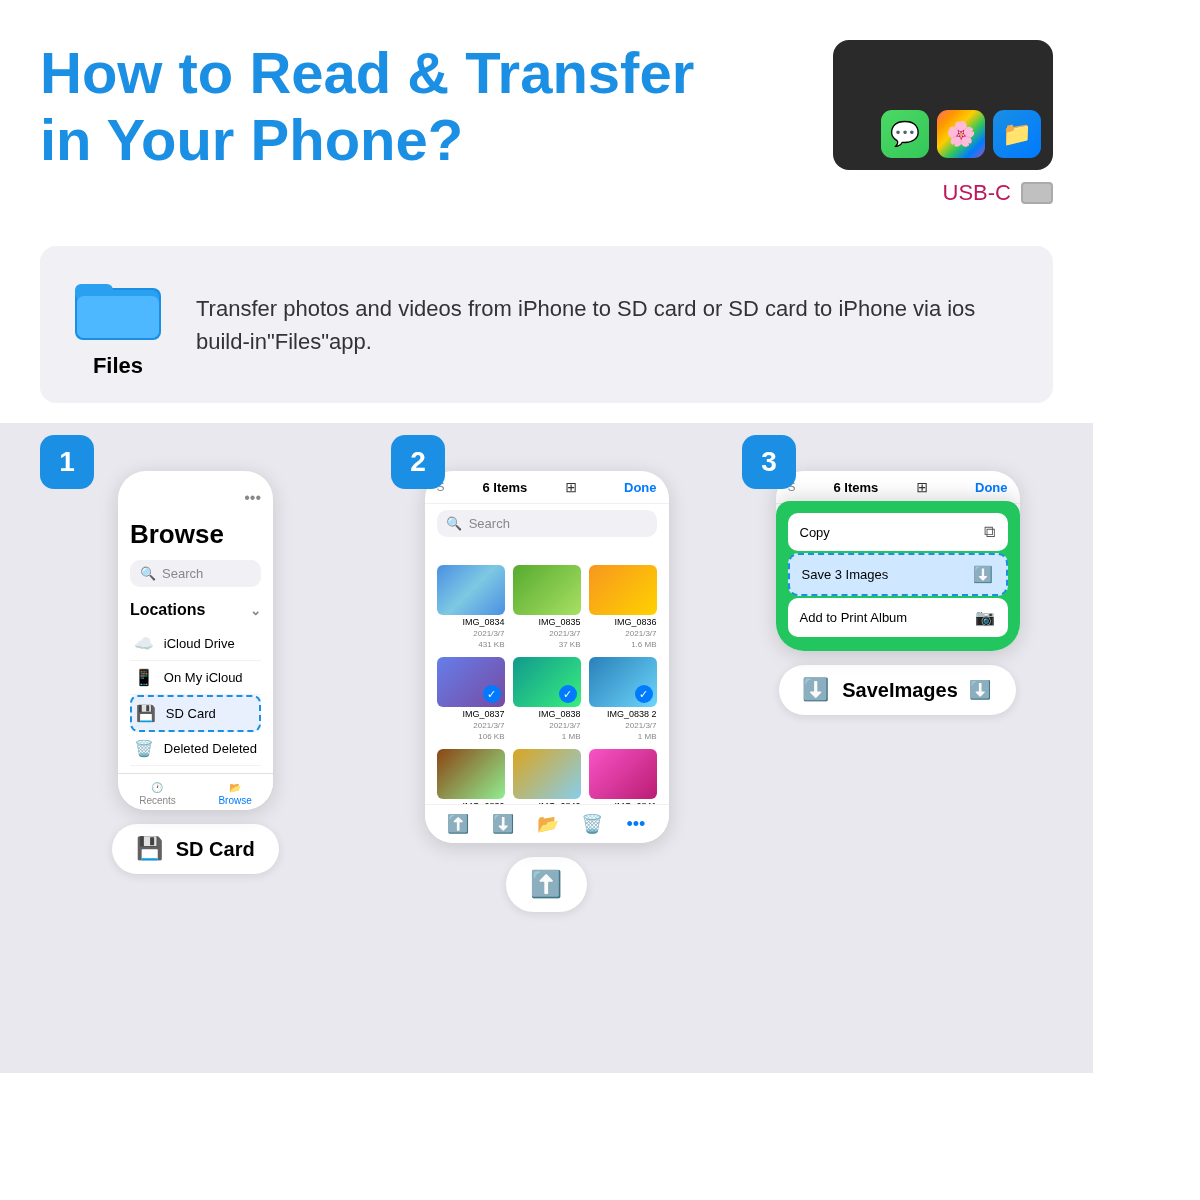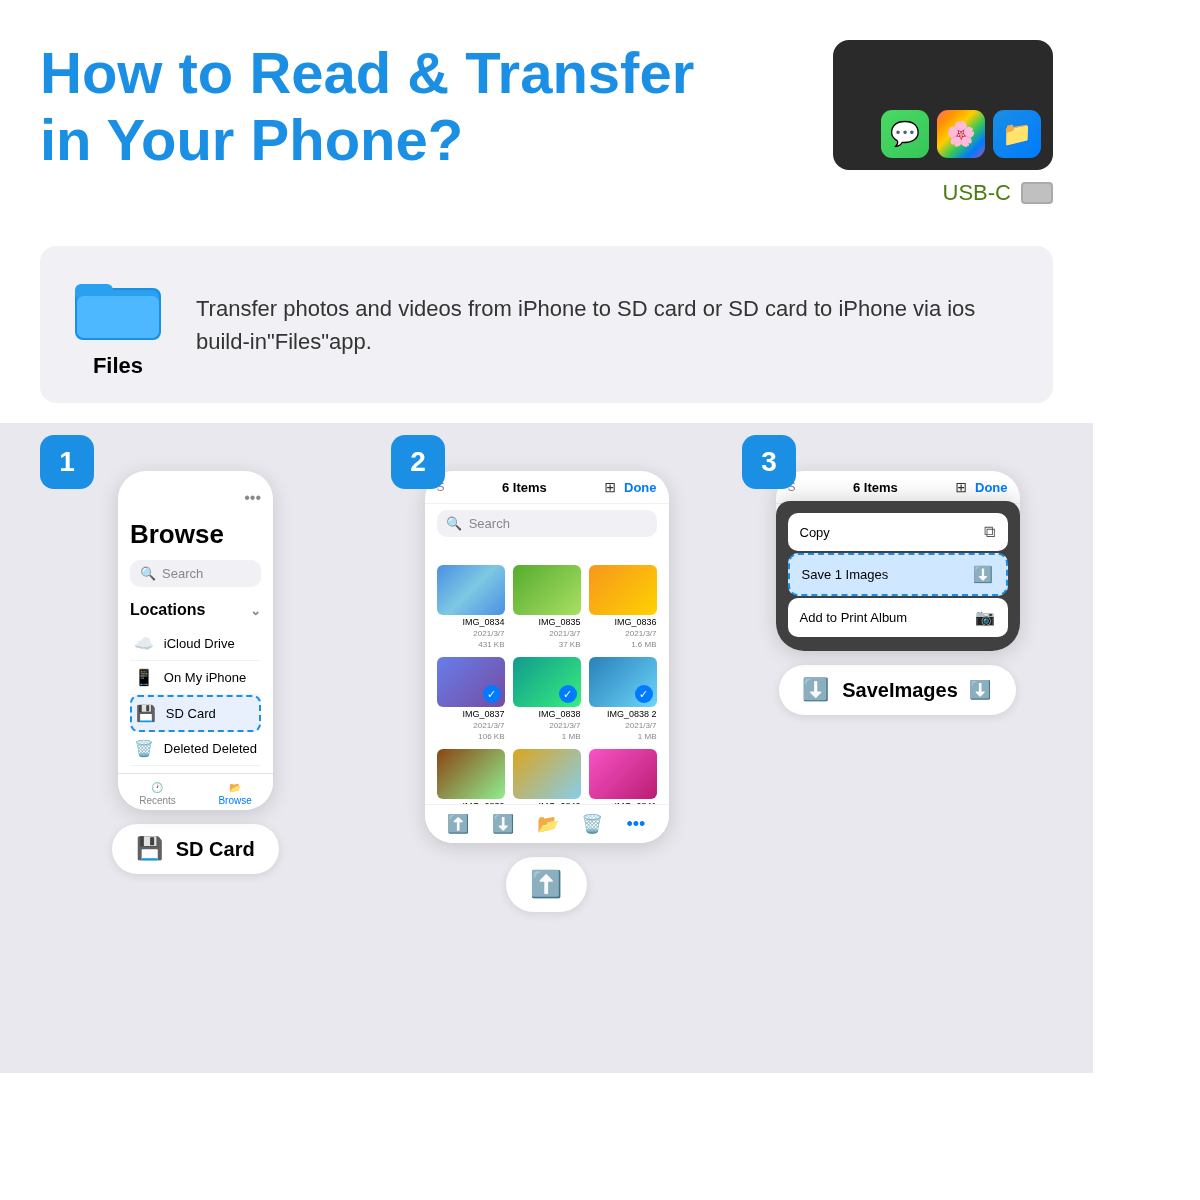--- a/index.html
+++ b/index.html
@@ -66,21 +66,21 @@
     .app-icon.messages { background: linear-gradient(135deg, #4cd964, #34c759); }
     .app-icon.photos { background: linear-gradient(135deg, #ff6b6b, #ff9500, #ffcc00, #34c759, #007aff, #9b59b6); }
     .app-icon.files { background: linear-gradient(135deg, #1a8fe3, #007aff); }
 
     .usb-c-label {
       display: flex;
       align-items: center;
       gap: 10px;
       font-size: 22px;
       font-weight: 500;
-      color: #4d7c0f;
+      color: #be185d;
     }
 
     .usb-connector {
       width: 32px;
       height: 22px;
       background: #c0c0c0;
       border-radius: 4px;
       border: 2px solid #aaa;
     }
 
@@ -274,20 +274,21 @@
     .top-bar-title {
       font-size: 13px;
       font-weight: 600;
       color: #000;
     }
 
     .done-btn {
       color: #007aff;
       font-size: 13px;
       font-weight: 600;
+      margin-left: 39px;
     }
 
     
     .file-grid {
       display: grid;
       grid-template-columns: repeat(3, 1fr);
       gap: 8px;
       padding: 10px 12px;
     }
 
@@ -368,21 +369,21 @@
       font-size: 18px;
       color: #007aff;
     }
 
     
     .share-sheet {
       position: absolute;
       bottom: 0;
       left: 0;
       right: 0;
-      background: #404040;
+      background: #22c55e;
       border-radius: 14px 14px 0 0;
       padding: 12px;
       box-shadow: 0 -4px 20px rgba(0,0,0,0.15);
     }
 
     .share-action-row {
       background: #fff;
       border-radius: 10px;
       padding: 10px 12px;
       display: flex;
@@ -501,21 +502,21 @@
           <div class="section-header">
             <span>Locations</span>
             <span class="chevron">⌄</span>
           </div>
           <div class="location-item">
             <span class="location-icon">☁️</span>
             <span>iCloud Drive</span>
           </div>
           <div class="location-item">
             <span class="location-icon">📱</span>
-            <span>On My iPhone</span>
+            <span>On My iCloud</span>
           </div>
           <div class="location-item highlighted">
             <span class="location-icon">💾</span>
             <span>SD Card</span>
           </div>
           <div class="location-item">
             <span class="location-icon">🗑️</span>
             <span>Deleted Deleted</span>
           </div>
           <div class="tags-section">
@@ -680,21 +681,21 @@
           </div>
         </div>
 
         <div class="share-sheet">
 
           <div class="share-action-row">
             <span>Copy</span>
             <span class="share-action-icon">⧉</span>
           </div>
           <div class="share-action-row highlighted" style="border:2px dashed #1a8fe3;">
-            <span>Save 1 Images</span>
+            <span>Save 3 Images</span>
             <span class="share-action-icon">⬇️</span>
           </div>
           <div class="share-action-row">
             <span>Add to Print Album</span>
             <span class="share-action-icon">📷</span>
           </div>
         </div>
       </div>
       <div class="bottom-label">
         <span class="label-icon">⬇️</span>

